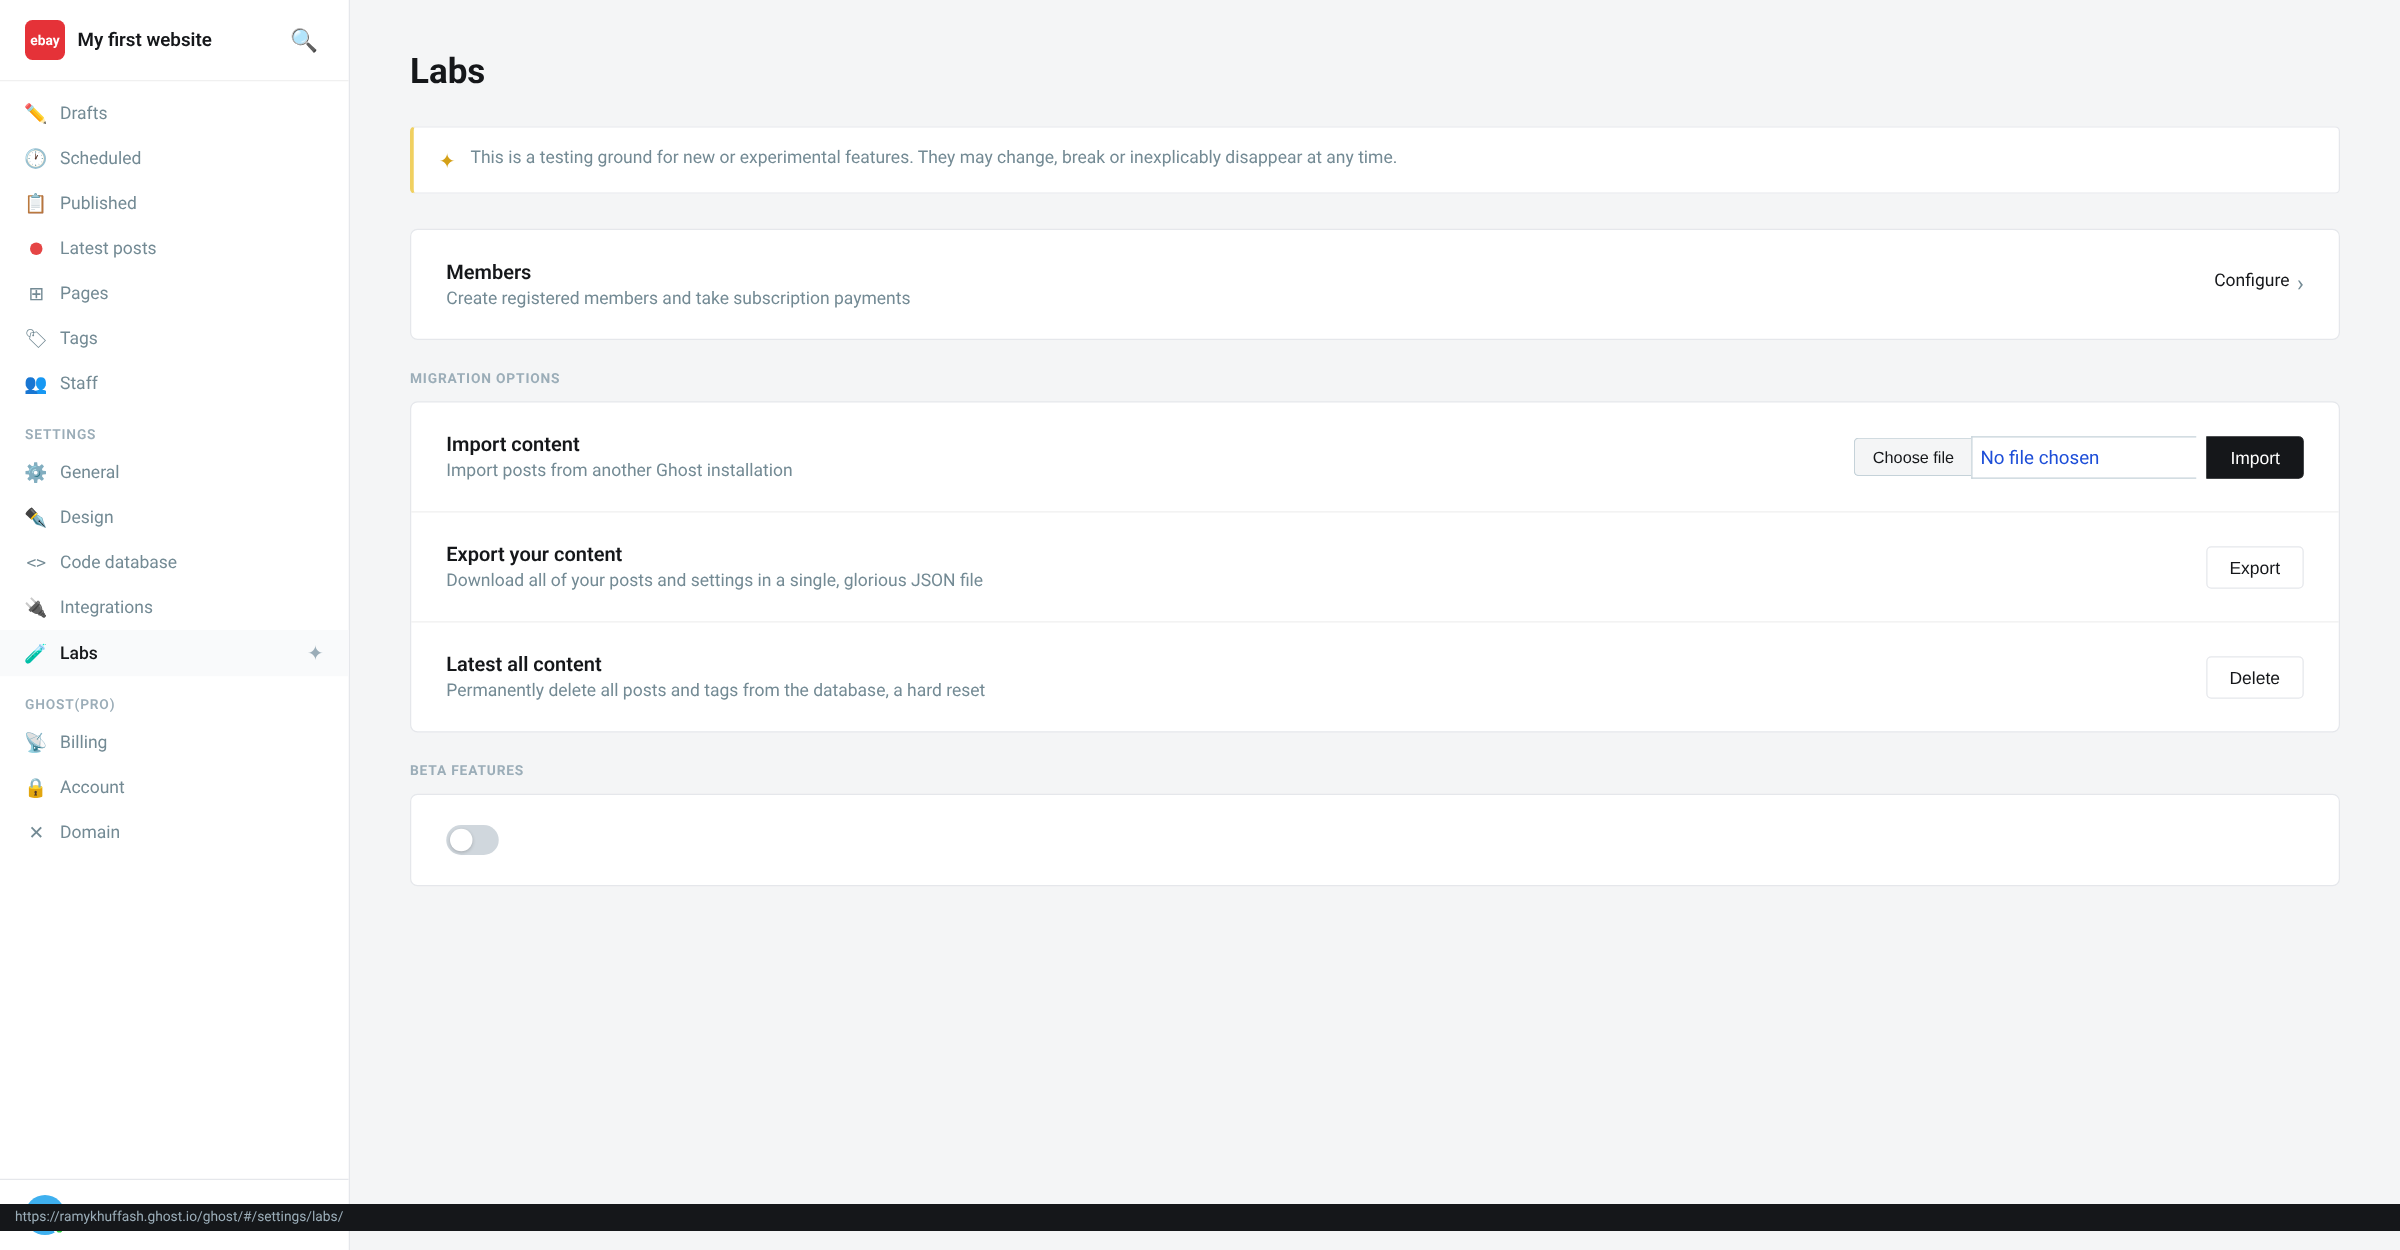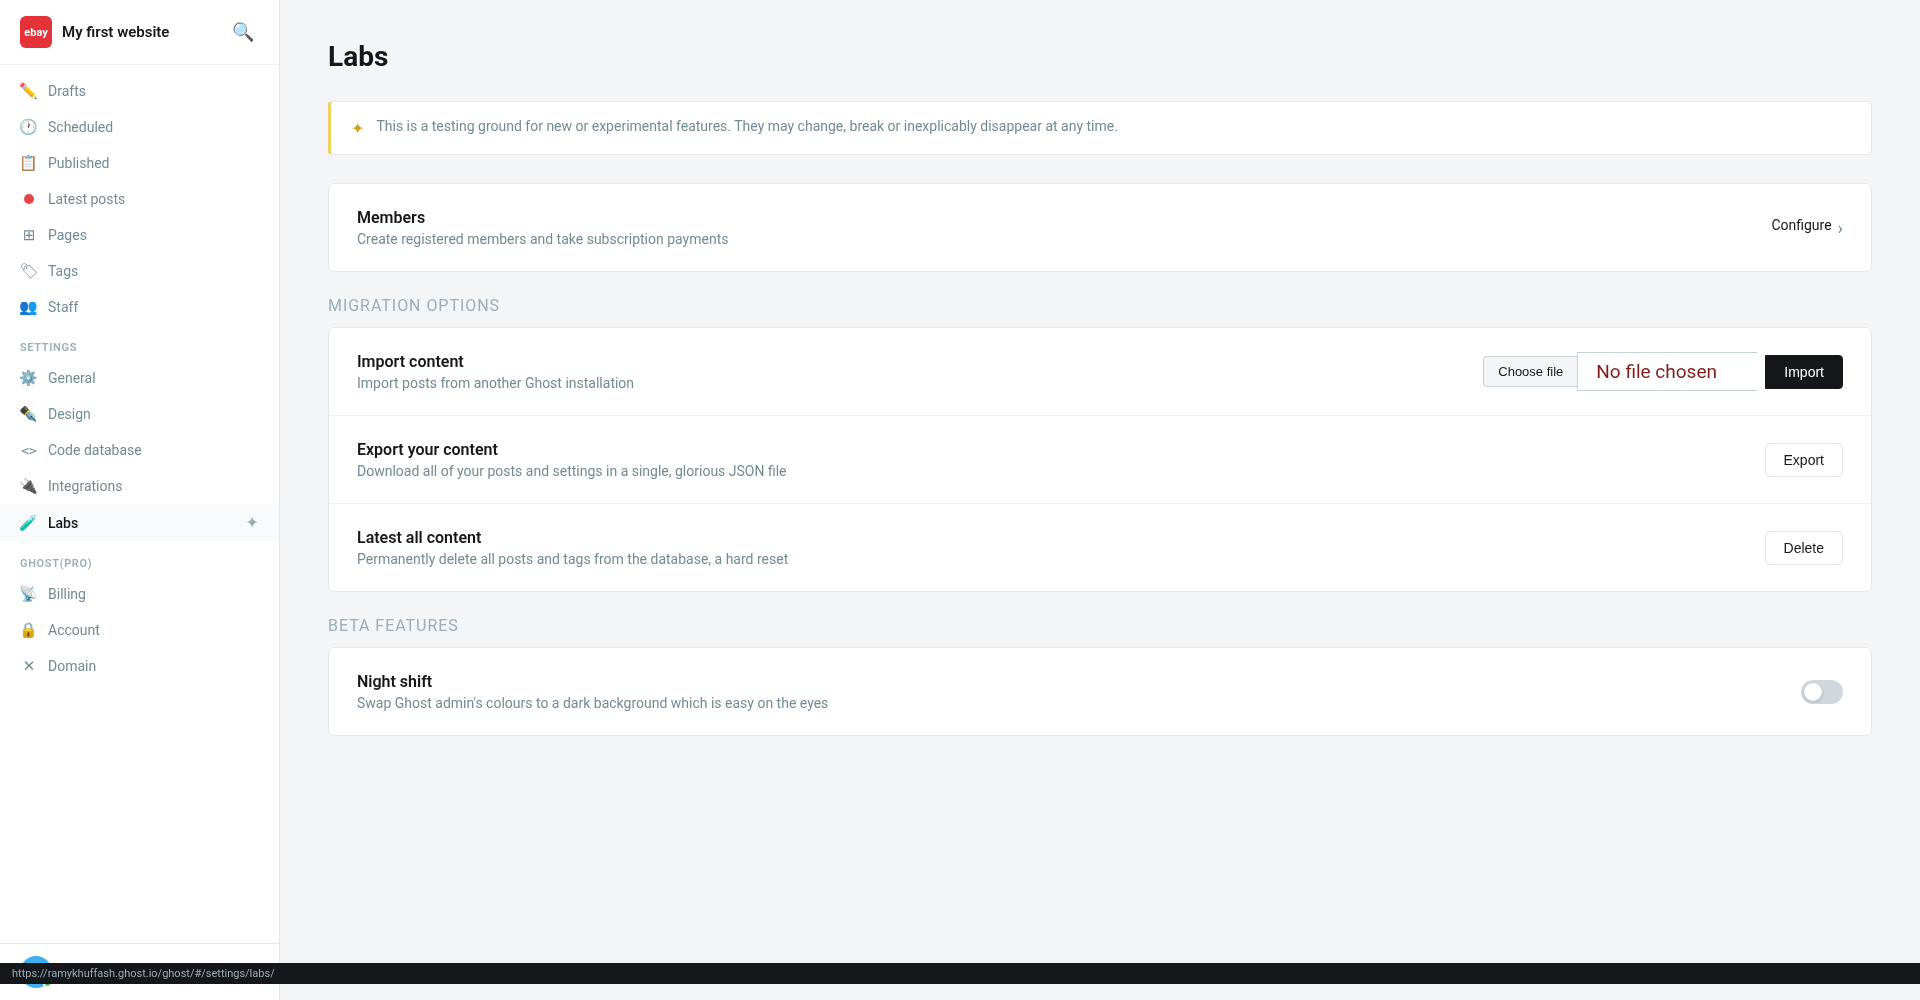--- a/index.html
+++ b/index.html
@@ -212,22 +212,22 @@
       text-decoration: none;
       cursor: pointer;
     }
 
     .configure-link .chevron {
       font-size: 18px;
       color: #738a94;
     }
 
     .section-label {
-      font-size: 16px;
-      font-weight: 400;
+      font-size: 11px;
+      font-weight: 700;
       color: #9badb8;
       letter-spacing: 0.06em;
       text-transform: uppercase;
       margin-bottom: 12px;
       margin-top: 24px;
     }
 
     
     .btn {
       padding: 8px 18px;
@@ -260,26 +260,26 @@
       border: 1px solid #c5d2d9;
       border-right: none;
       border-radius: 4px 0 0 4px;
       font-size: 13px;
       cursor: pointer;
       color: #15171a;
       white-space: nowrap;
     }
 
     .file-label {
-      padding: 7px 18px;
+      padding: 7px 6px;
       background: #fff;
       border: 1px solid #c5d2d9;
       border-right: none;
-      font-size: 19px;
-      color: #7f1d1d;
+      font-size: 15px;
+      color: #1d4ed8;
       min-width: 180px;
     }
 
     .import-btn {
       padding: 8px 18px;
       background: #15171a;
       color: #fff;
       border: 1px solid #15171a;
       border-radius: 0 4px 4px 0;
       font-size: 14px;
@@ -480,24 +480,20 @@
         <p>Permanently delete all posts and tags from the database, a hard reset</p>
       </div>
       <button class="btn btn-danger">Delete</button>
     </div>
   </div>
 
   <div class="section-label">Beta Features</div>
 
   <div class="card">
     <div class="card-row">
-      <div class="card-content">
-        <h3>Night shift</h3>
-        <p>Swap Ghost admin's colours to a dark background which is easy on the eyes</p>
-      </div>
       <div class="toggle"></div>
     </div>
   </div>
 
 </div>
 
 <div class="status-bar">
   <span>https://ramykhuffash.ghost.io/ghost/#/settings/labs/</span>
 </div>
 

